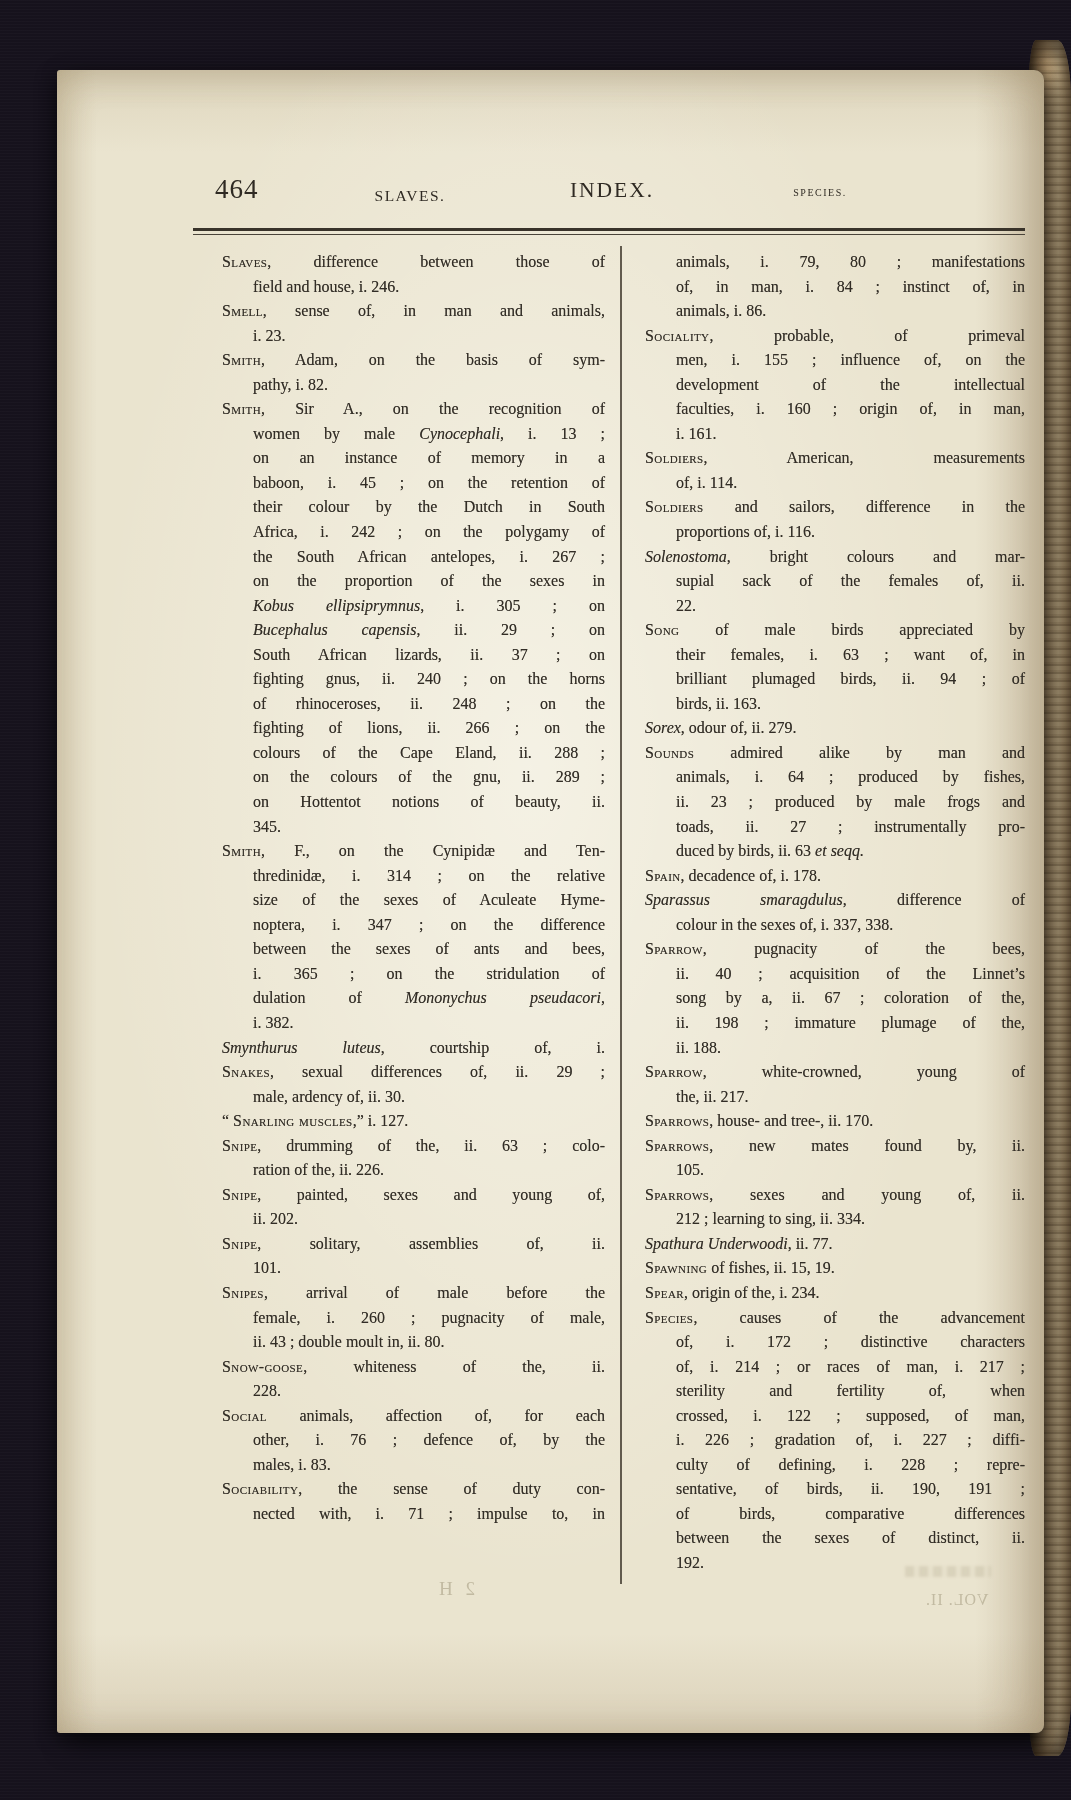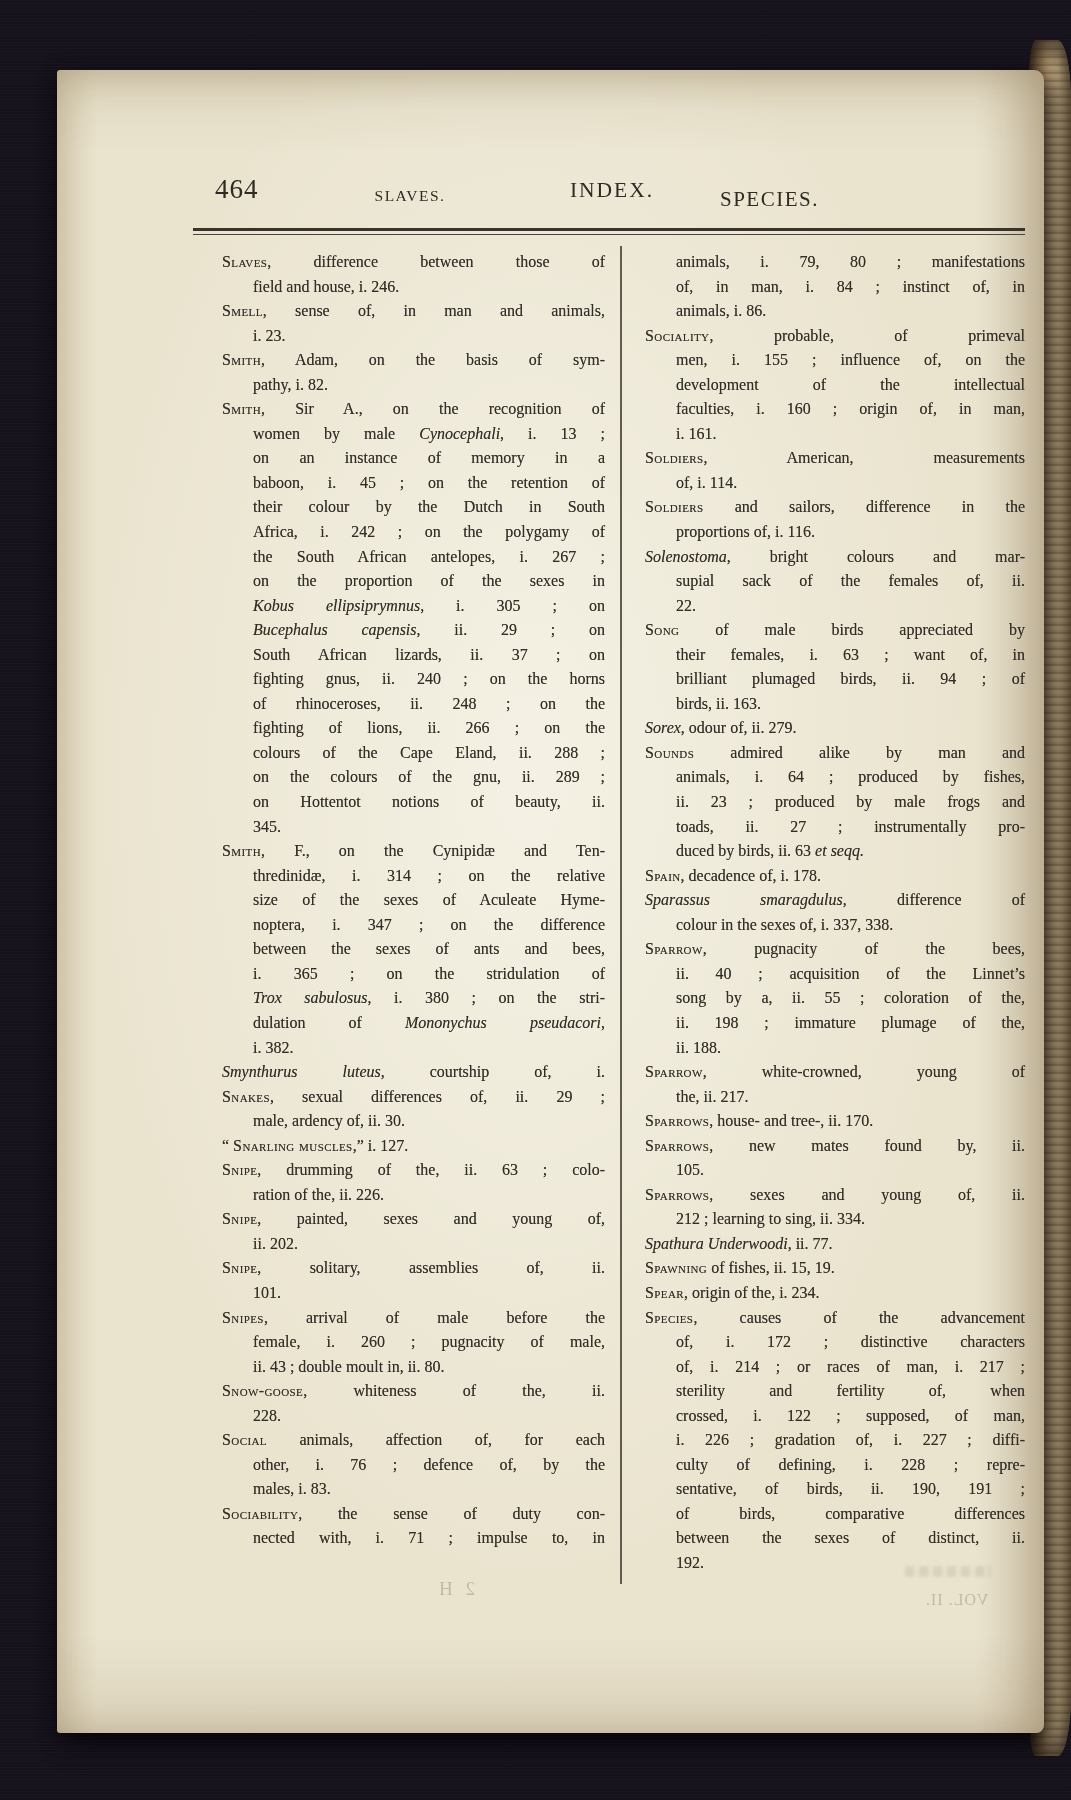--- a/index.html
+++ b/index.html
@@ -31,21 +31,21 @@
       inset -18px 0 38px rgba(110,85,50,.22),
       inset 10px 8px 32px rgba(120,100,60,.14),
       12px 10px 26px rgba(0,0,0,.55),
       -4px 6px 18px rgba(0,0,0,.45);
     z-index:2;
   }
   .hdr{position:absolute;color:#2f2a23;white-space:nowrap;}
   .pagenum{left:158px;top:104px;font-size:27px;letter-spacing:1px;}
   .rh-left{left:253px;top:117px;width:200px;text-align:center;font-size:15.5px;letter-spacing:1.5px;}
   .rh-center{left:455px;top:108px;width:200px;text-align:center;font-size:21.5px;letter-spacing:2px;}
-  .rh-right{left:663px;top:117px;width:200px;font-size:21px;letter-spacing:1.5px;}
+  .rh-right{left:663px;top:117px;width:200px;text-align:center;font-size:10px;letter-spacing:1.5px;}
   .head-rule{
     position:absolute;left:136px;top:158px;width:832px;height:2.5px;
     border-top:3px solid #39332a;border-bottom:1px solid #4a443a;
   }
   .col{
     position:absolute;top:180px;font-size:16px;line-height:24.55px;
     color:#322d26;text-shadow:0 0 .6px rgba(50,45,38,.55);
   }
   .col-left{left:165px;width:383px;}
   .col-right{left:588px;width:380px;}
@@ -112,21 +112,20 @@
         <div class="line cont just"><span class="s-n">on Hottentot notions of beauty, ii.</span></div>
         <div class="line cont"><span class="s-n">345.</span></div>
       </div>
       <div class="entry">
         <div class="line just"><span class="s-h">Smith</span><span class="s-n">, F., on the Cynipidæ and Ten-</span></div>
         <div class="line cont just"><span class="s-n">thredinidæ, i. 314 ; on the relative</span></div>
         <div class="line cont just"><span class="s-n">size of the sexes of Aculeate Hyme-</span></div>
         <div class="line cont just"><span class="s-n">noptera, i. 347 ; on the difference</span></div>
         <div class="line cont just"><span class="s-n">between the sexes of ants and bees,</span></div>
         <div class="line cont just"><span class="s-n">i. 365 ; on the stridulation of</span></div>
-        <div class="line cont just"><span class="s-i">Trox sabulosus</span><span class="s-n">, i. 380 ; on the stri-</span></div>
         <div class="line cont just"><span class="s-n">dulation of </span><span class="s-i">Mononychus pseudacori</span><span class="s-n">,</span></div>
         <div class="line cont"><span class="s-n">i. 382.</span></div>
       </div>
       <div class="entry">
         <div class="line just"><span class="s-i">Smynthurus luteus</span><span class="s-n">, courtship of, i.</span></div>
       </div>
       <div class="entry">
         <div class="line just"><span class="s-h">Snakes</span><span class="s-n">, sexual differences of, ii. 29 ;</span></div>
         <div class="line cont"><span class="s-n">male, ardency of, ii. 30.</span></div>
       </div>
@@ -210,21 +209,21 @@
       <div class="entry">
         <div class="line"><span class="s-h">Spain</span><span class="s-n">, decadence of, i. 178.</span></div>
       </div>
       <div class="entry">
         <div class="line just"><span class="s-i">Sparassus smaragdulus</span><span class="s-n">, difference of</span></div>
         <div class="line cont"><span class="s-n">colour in the sexes of, i. 337, 338.</span></div>
       </div>
       <div class="entry">
         <div class="line just"><span class="s-h">Sparrow</span><span class="s-n">, pugnacity of the bees,</span></div>
         <div class="line cont just"><span class="s-n">ii. 40 ; acquisition of the Linnet’s</span></div>
-        <div class="line cont just"><span class="s-n">song by a, ii. 55 ; coloration of the,</span></div>
+        <div class="line cont just"><span class="s-n">song by a, ii. 67 ; coloration of the,</span></div>
         <div class="line cont just"><span class="s-n">ii. 198 ; immature plumage of the,</span></div>
         <div class="line cont"><span class="s-n">ii. 188.</span></div>
       </div>
       <div class="entry">
         <div class="line just"><span class="s-h">Sparrow</span><span class="s-n">, white-crowned, young of</span></div>
         <div class="line cont"><span class="s-n">the, ii. 217.</span></div>
       </div>
       <div class="entry">
         <div class="line"><span class="s-h">Sparrows</span><span class="s-n">, house- and tree-, ii. 170.</span></div>
       </div>

